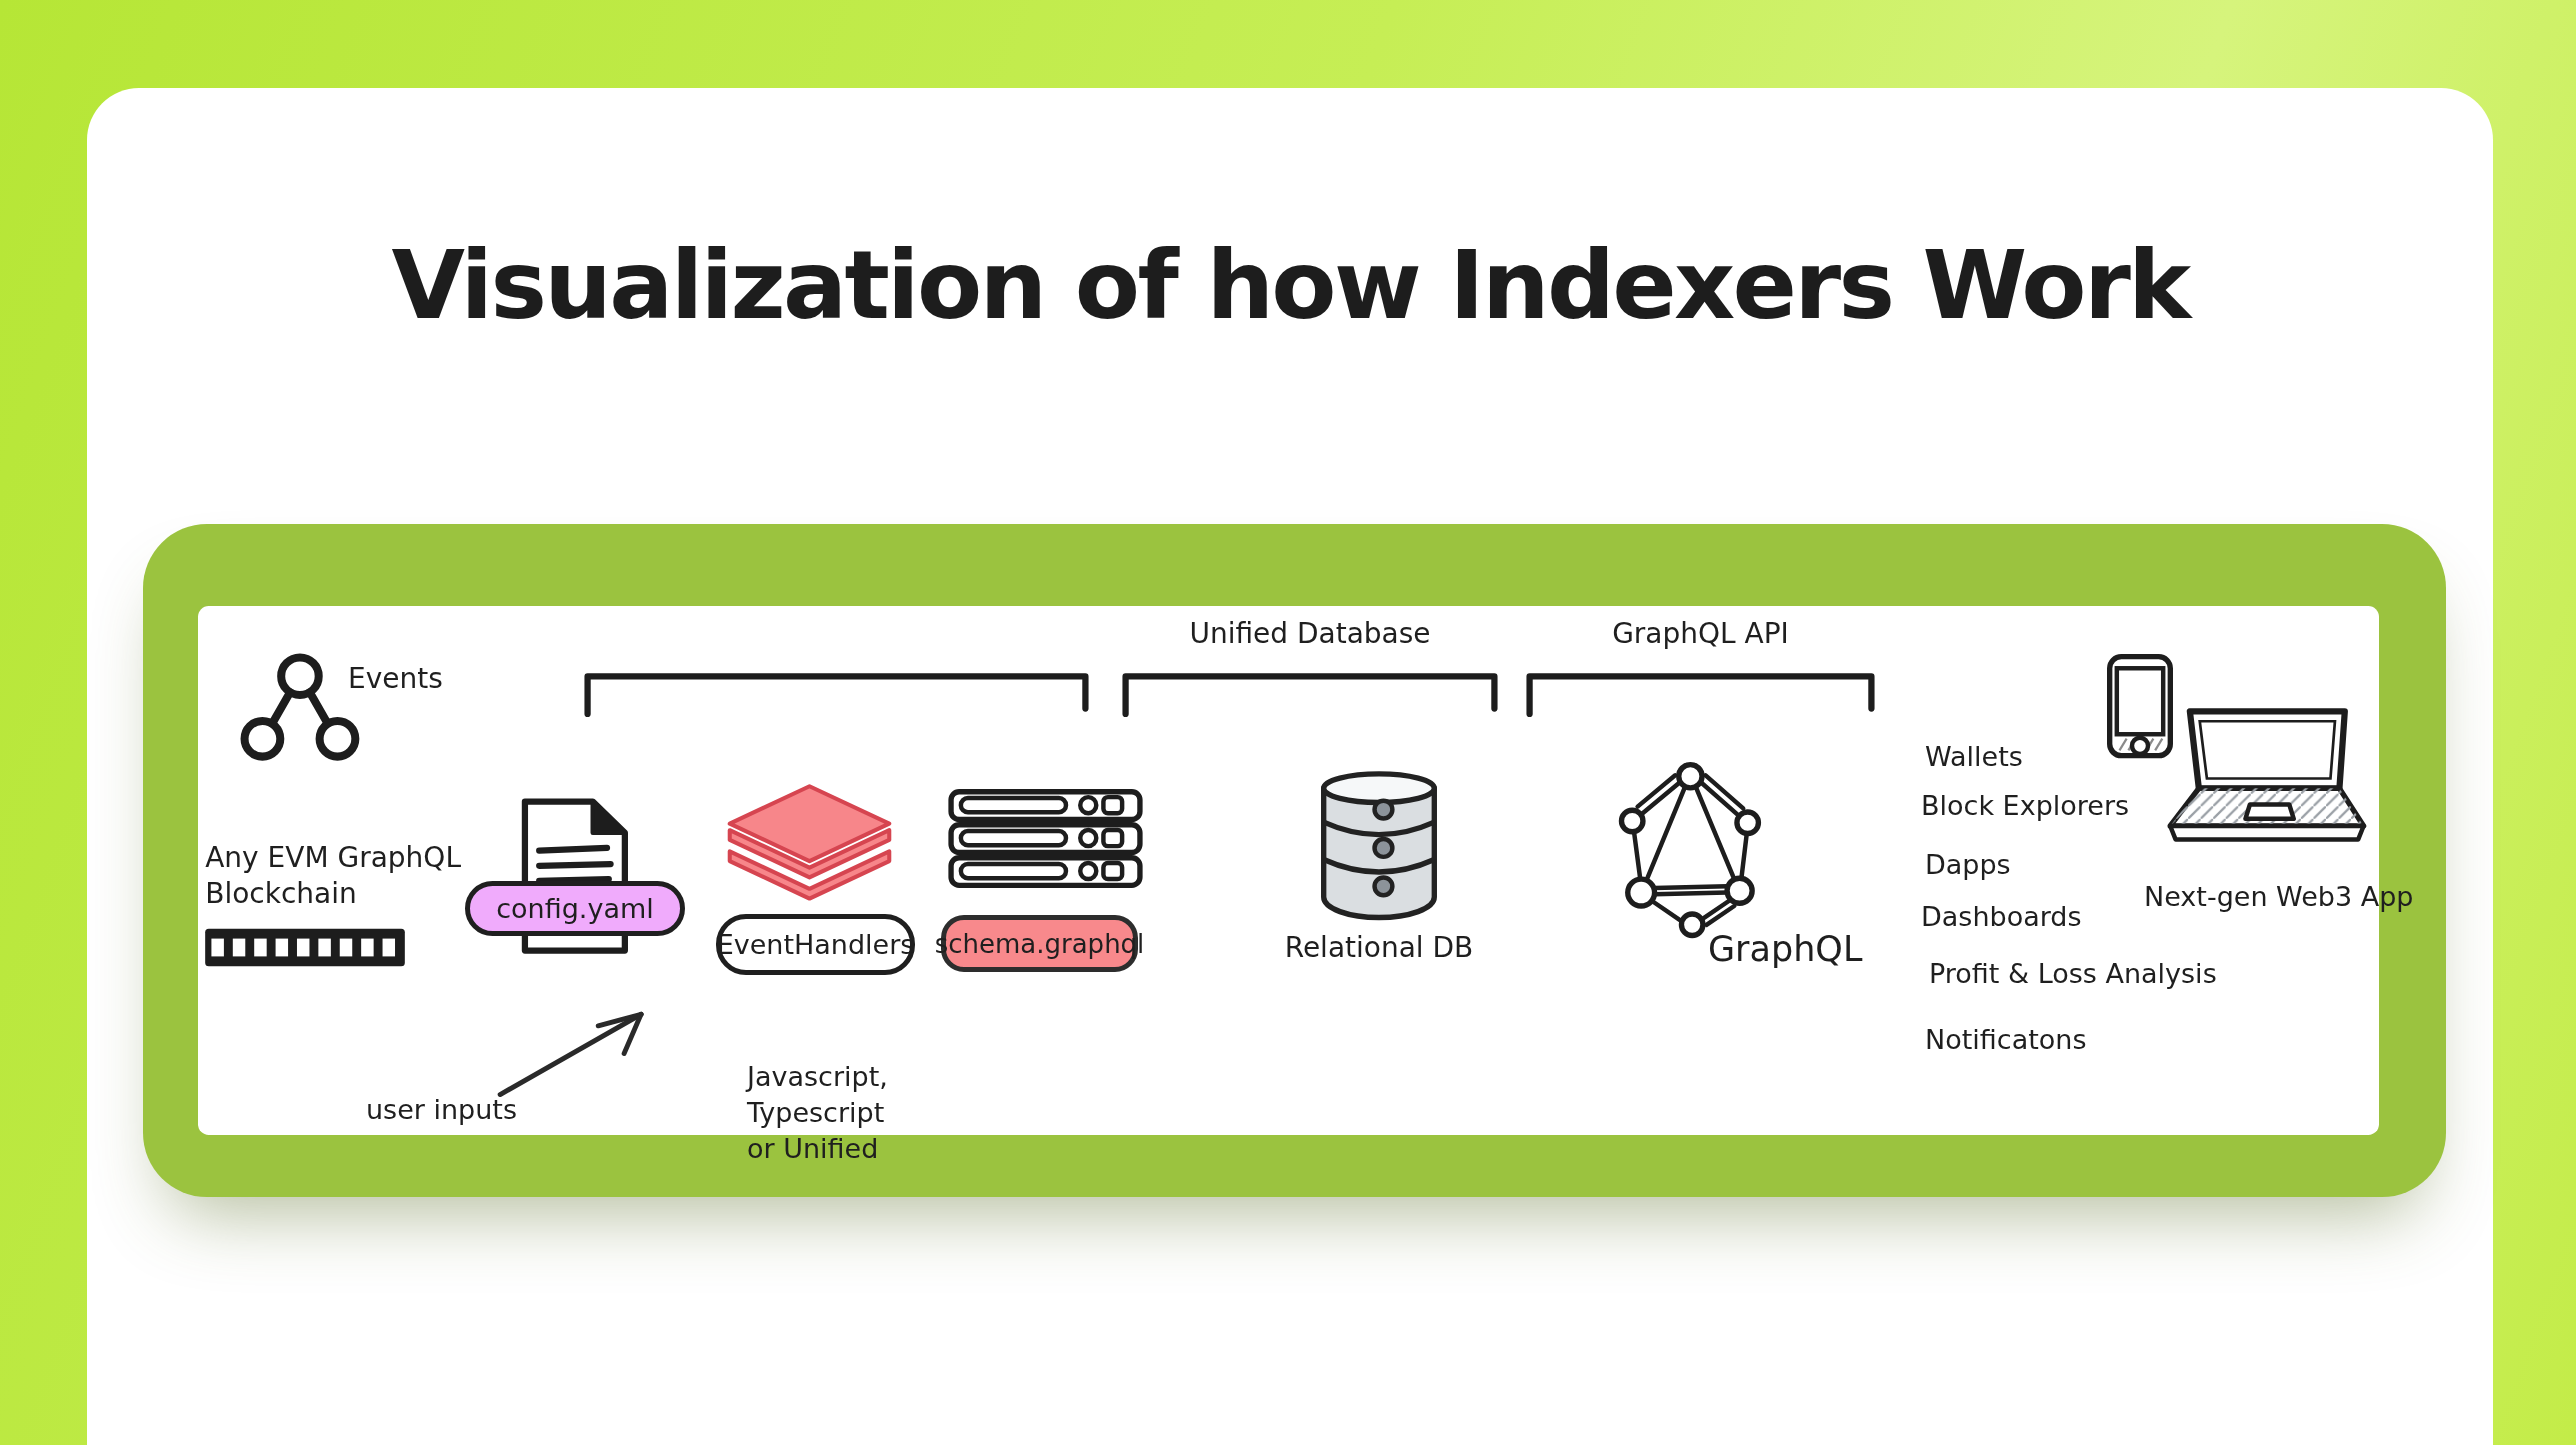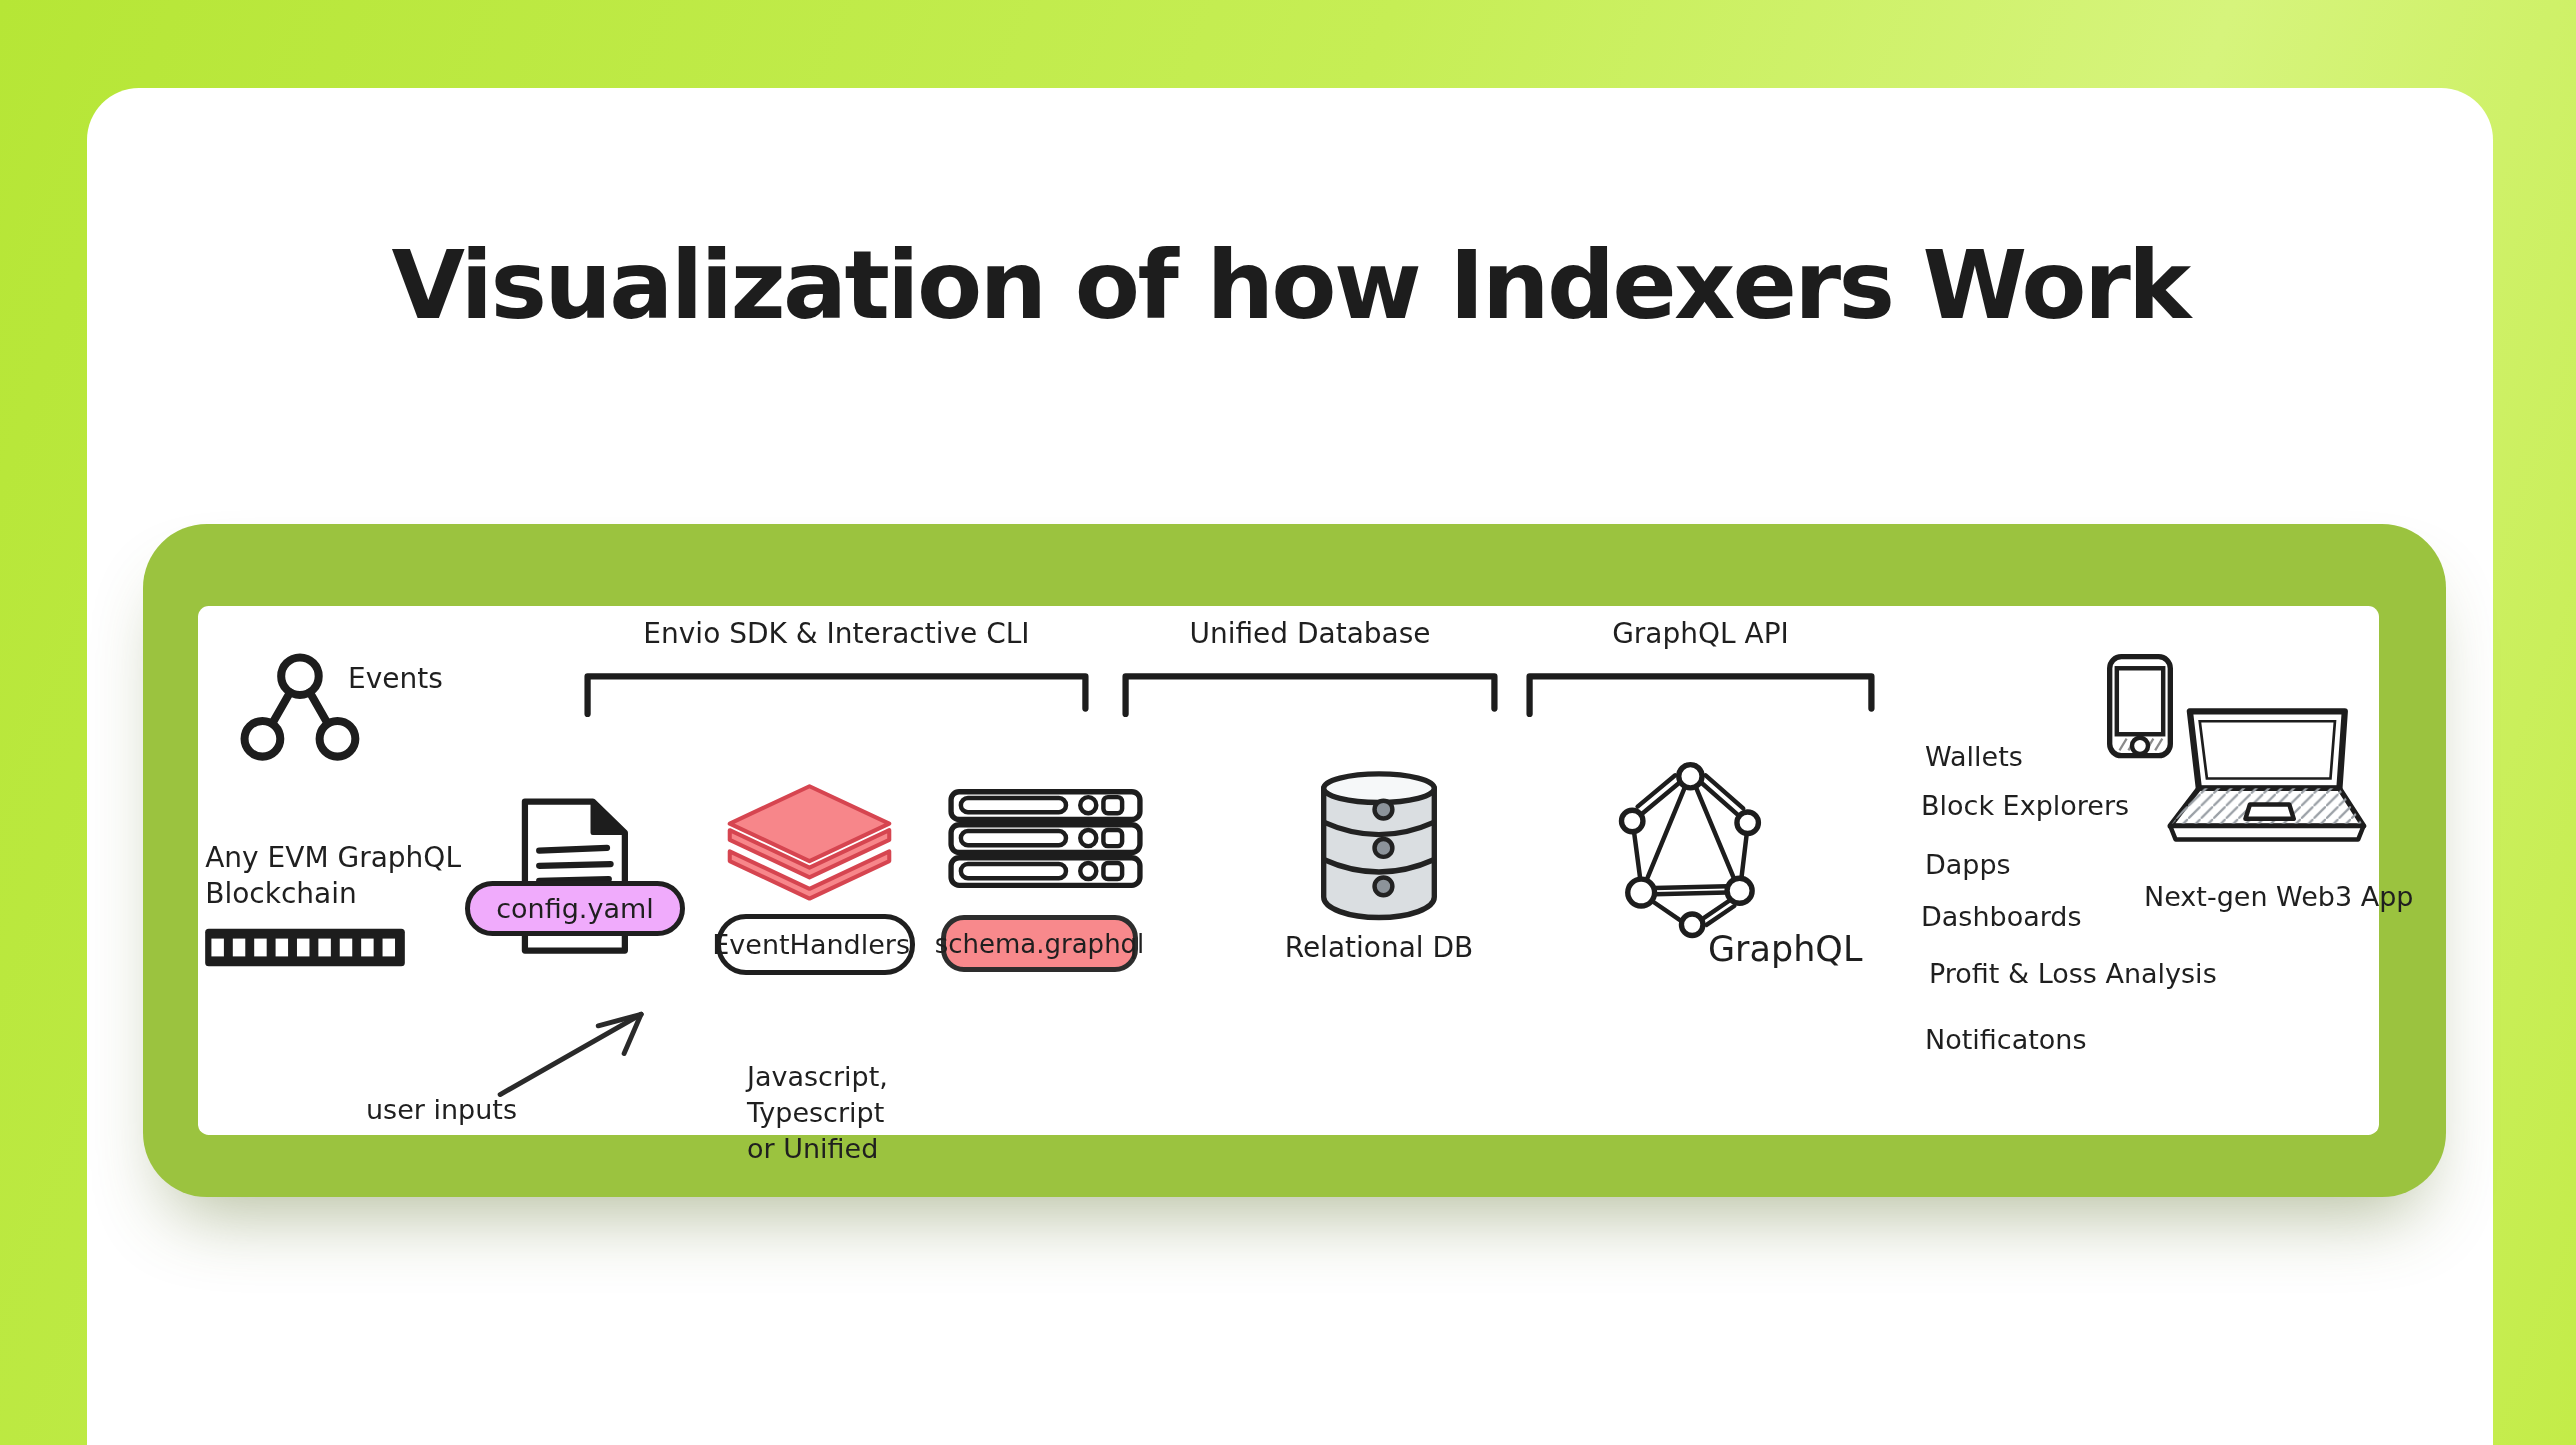--- a/index.html
+++ b/index.html
@@ -31,21 +31,21 @@
     background:#ffffff; border-radius:10.7px;
   }
 
   .hand { color:#1f1f1f; font-family:"DejaVu Sans", sans-serif; font-size:27px; line-height:1.25; white-space:nowrap; }
 
   .pill {
     position:absolute; display:flex; align-items:center; justify-content:center;
     border:5.4px solid #1f1f1f; color:#1f1f1f; font-size:27px; white-space:nowrap;
   }
   .pill.orange { background:#f0abfc; border-radius:29px; }
-  .pill.white  { background:#ffffff; border-radius:30px;justify-content:flex-end; }
+  .pill.white  { background:#ffffff; border-radius:30px; }
   .pill.pink   { background:#f8898c; border-radius:23px; border-color:#2d2d2d; font-size:26px; }
 
   .bracket-label { position:absolute; text-align:center; font-size:28px; color:#1f1f1f; }
   .list-item { position:absolute; font-size:27px; color:#1f1f1f; white-space:nowrap; }
 
   svg { display:block; overflow:visible; }
 </style>
 </head>
 <body>
 
@@ -80,21 +80,20 @@
           <rect x="57" y="13" width="14" height="20"></rect>
           <rect x="81" y="13" width="14" height="20"></rect>
           <rect x="105" y="13" width="14" height="20"></rect>
           <rect x="129" y="13" width="14" height="20"></rect>
           <rect x="153" y="13" width="14" height="20"></rect>
           <rect x="177" y="13" width="14" height="20"></rect>
           <rect x="201" y="13" width="14" height="20"></rect>
         </g>
       </svg>
 
-      <div class="bracket-label" style="left:386px;top:10.7px;width:505px">Envio SDK &amp; Interactive CLI</div>
       <svg class="abs" style="left:386px;top:63px" width="505" height="47" viewBox="0 0 565 52">
         <path d="M4,50 V8 H561 V44" fill="none" stroke="#1d1d1d" stroke-width="7" stroke-linecap="round" stroke-linejoin="round"></path>
       </svg>
 
       <div class="bracket-label" style="left:924px;top:10.7px;width:376px">Unified Database</div>
       <svg class="abs" style="left:924px;top:63px" width="376" height="47" viewBox="0 0 420 52">
         <path d="M4,50 V8 H416 V44" fill="none" stroke="#1d1d1d" stroke-width="7" stroke-linecap="round" stroke-linejoin="round"></path>
       </svg>
 
       <div class="bracket-label" style="left:1328px;top:10.7px;width:349px">GraphQL API</div>

